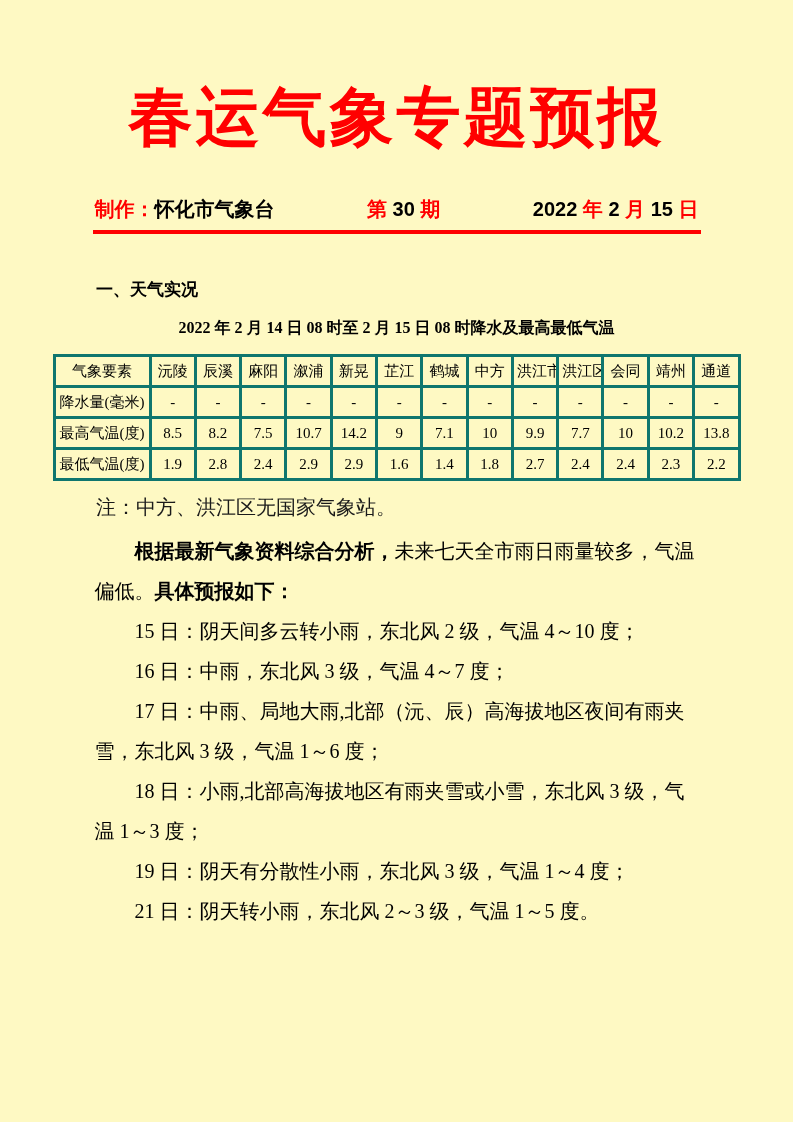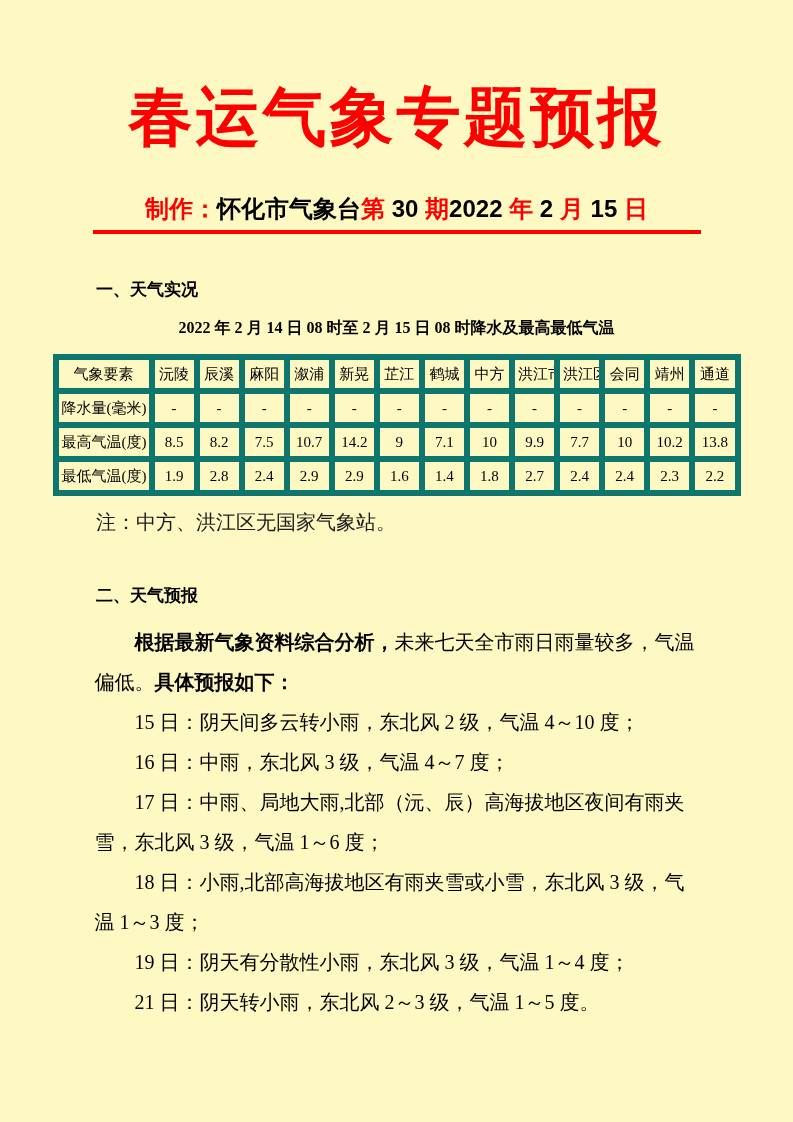--- a/index.html
+++ b/index.html
@@ -9,44 +9,44 @@
     font-family:"Liberation Serif","DejaVu Serif",serif;
   }
   .doc-title{
     margin:80px 0 0 0;text-align:center;
     font-size:64px;line-height:76px;font-weight:bold;letter-spacing:3px;
     color:#ff0000;white-space:nowrap;
     font-family:"Liberation Serif","DejaVu Serif",serif;
   }
   .masthead{
     width:604px;margin:40px auto 0 auto;
-    display:flex;justify-content:center;align-items:baseline;
+    display:flex;justify-content:space-between;align-items:baseline;
     font-family:"Liberation Sans","DejaVu Sans",sans-serif;
-    font-weight:bold;font-size:24px;line-height:26px;white-space:nowrap;
+    font-weight:bold;font-size:20px;line-height:26px;white-space:nowrap;
   }
   .red{color:#ff0000;}
   .blk{color:#000000;}
   .header-rule{width:608px;height:4px;background:#ff0000;margin:8px auto 0 auto;}
   .section-heading{
     margin:44px 0 0 96px;
     font-family:Liberation Serif, serif;
     font-weight:bold;font-size:17px;line-height:24px;
   }
   .table-caption{
     margin:16px 0 16px 0;text-align:center;
     font-weight:bold;font-size:16px;line-height:20px;
     font-family:"Liberation Serif","DejaVu Serif",serif;
   }
   table.obs{
     border-collapse:collapse;table-layout:fixed;
     width:688px;margin:6px auto 0 auto;
   }
   table.obs col.c-label{width:96px;}
   table.obs th,table.obs td{
-    border:6px solid #0f766e;height:28px;padding:0 3px;
+    border:3px solid #0f766e;height:28px;padding:0 3px;
     text-align:center;vertical-align:middle;
     font-size:15px;font-weight:normal;
     font-family:"Liberation Serif","DejaVu Serif",serif;
     overflow:hidden;white-space:nowrap;
   }
   .table-note{
     margin:16px 0 0 96px;font-size:20px;line-height:20px;color:#1a1a1a;
     font-family:"Liberation Serif","DejaVu Serif",serif;
   }
   .sec2{margin-top:52px;}
@@ -143,21 +143,20 @@
         <td>2.4</td>
         <td>2.4</td>
         <td>2.3</td>
         <td>2.2</td>
       </tr>
     </tbody>
   </table>
 
   <div class="table-note">注：中方、洪江区无国家气象站。</div>
 
-  <div class="section-heading sec2">二、天气预报</div>
 
   <div class="body-text">
     <p class="para"><span class="b">根据最新气象资料综合分析，</span><span>未来七天全市雨日雨量较多，气温偏低。</span><span class="b">具体预报如下：</span></p>
     <p class="para">15 日：阴天间多云转小雨，东北风 2 级，气温 4～10 度；</p>
     <p class="para">16 日：中雨，东北风 3 级，气温 4～7 度；</p>
     <p class="para">17 日：中雨、局地大雨,北部（沅、辰）高海拔地区夜间有雨夹雪，东北风 3 级，气温 1～6 度；</p>
     <p class="para">18 日：小雨,北部高海拔地区有雨夹雪或小雪，东北风 3 级，气温 1～3 度；</p>
     <p class="para">19 日：阴天有分散性小雨，东北风 3 级，气温 1～4 度；</p>
     <p class="para">21 日：阴天转小雨，东北风 2～3 级，气温 1～5 度。</p>
   </div>

